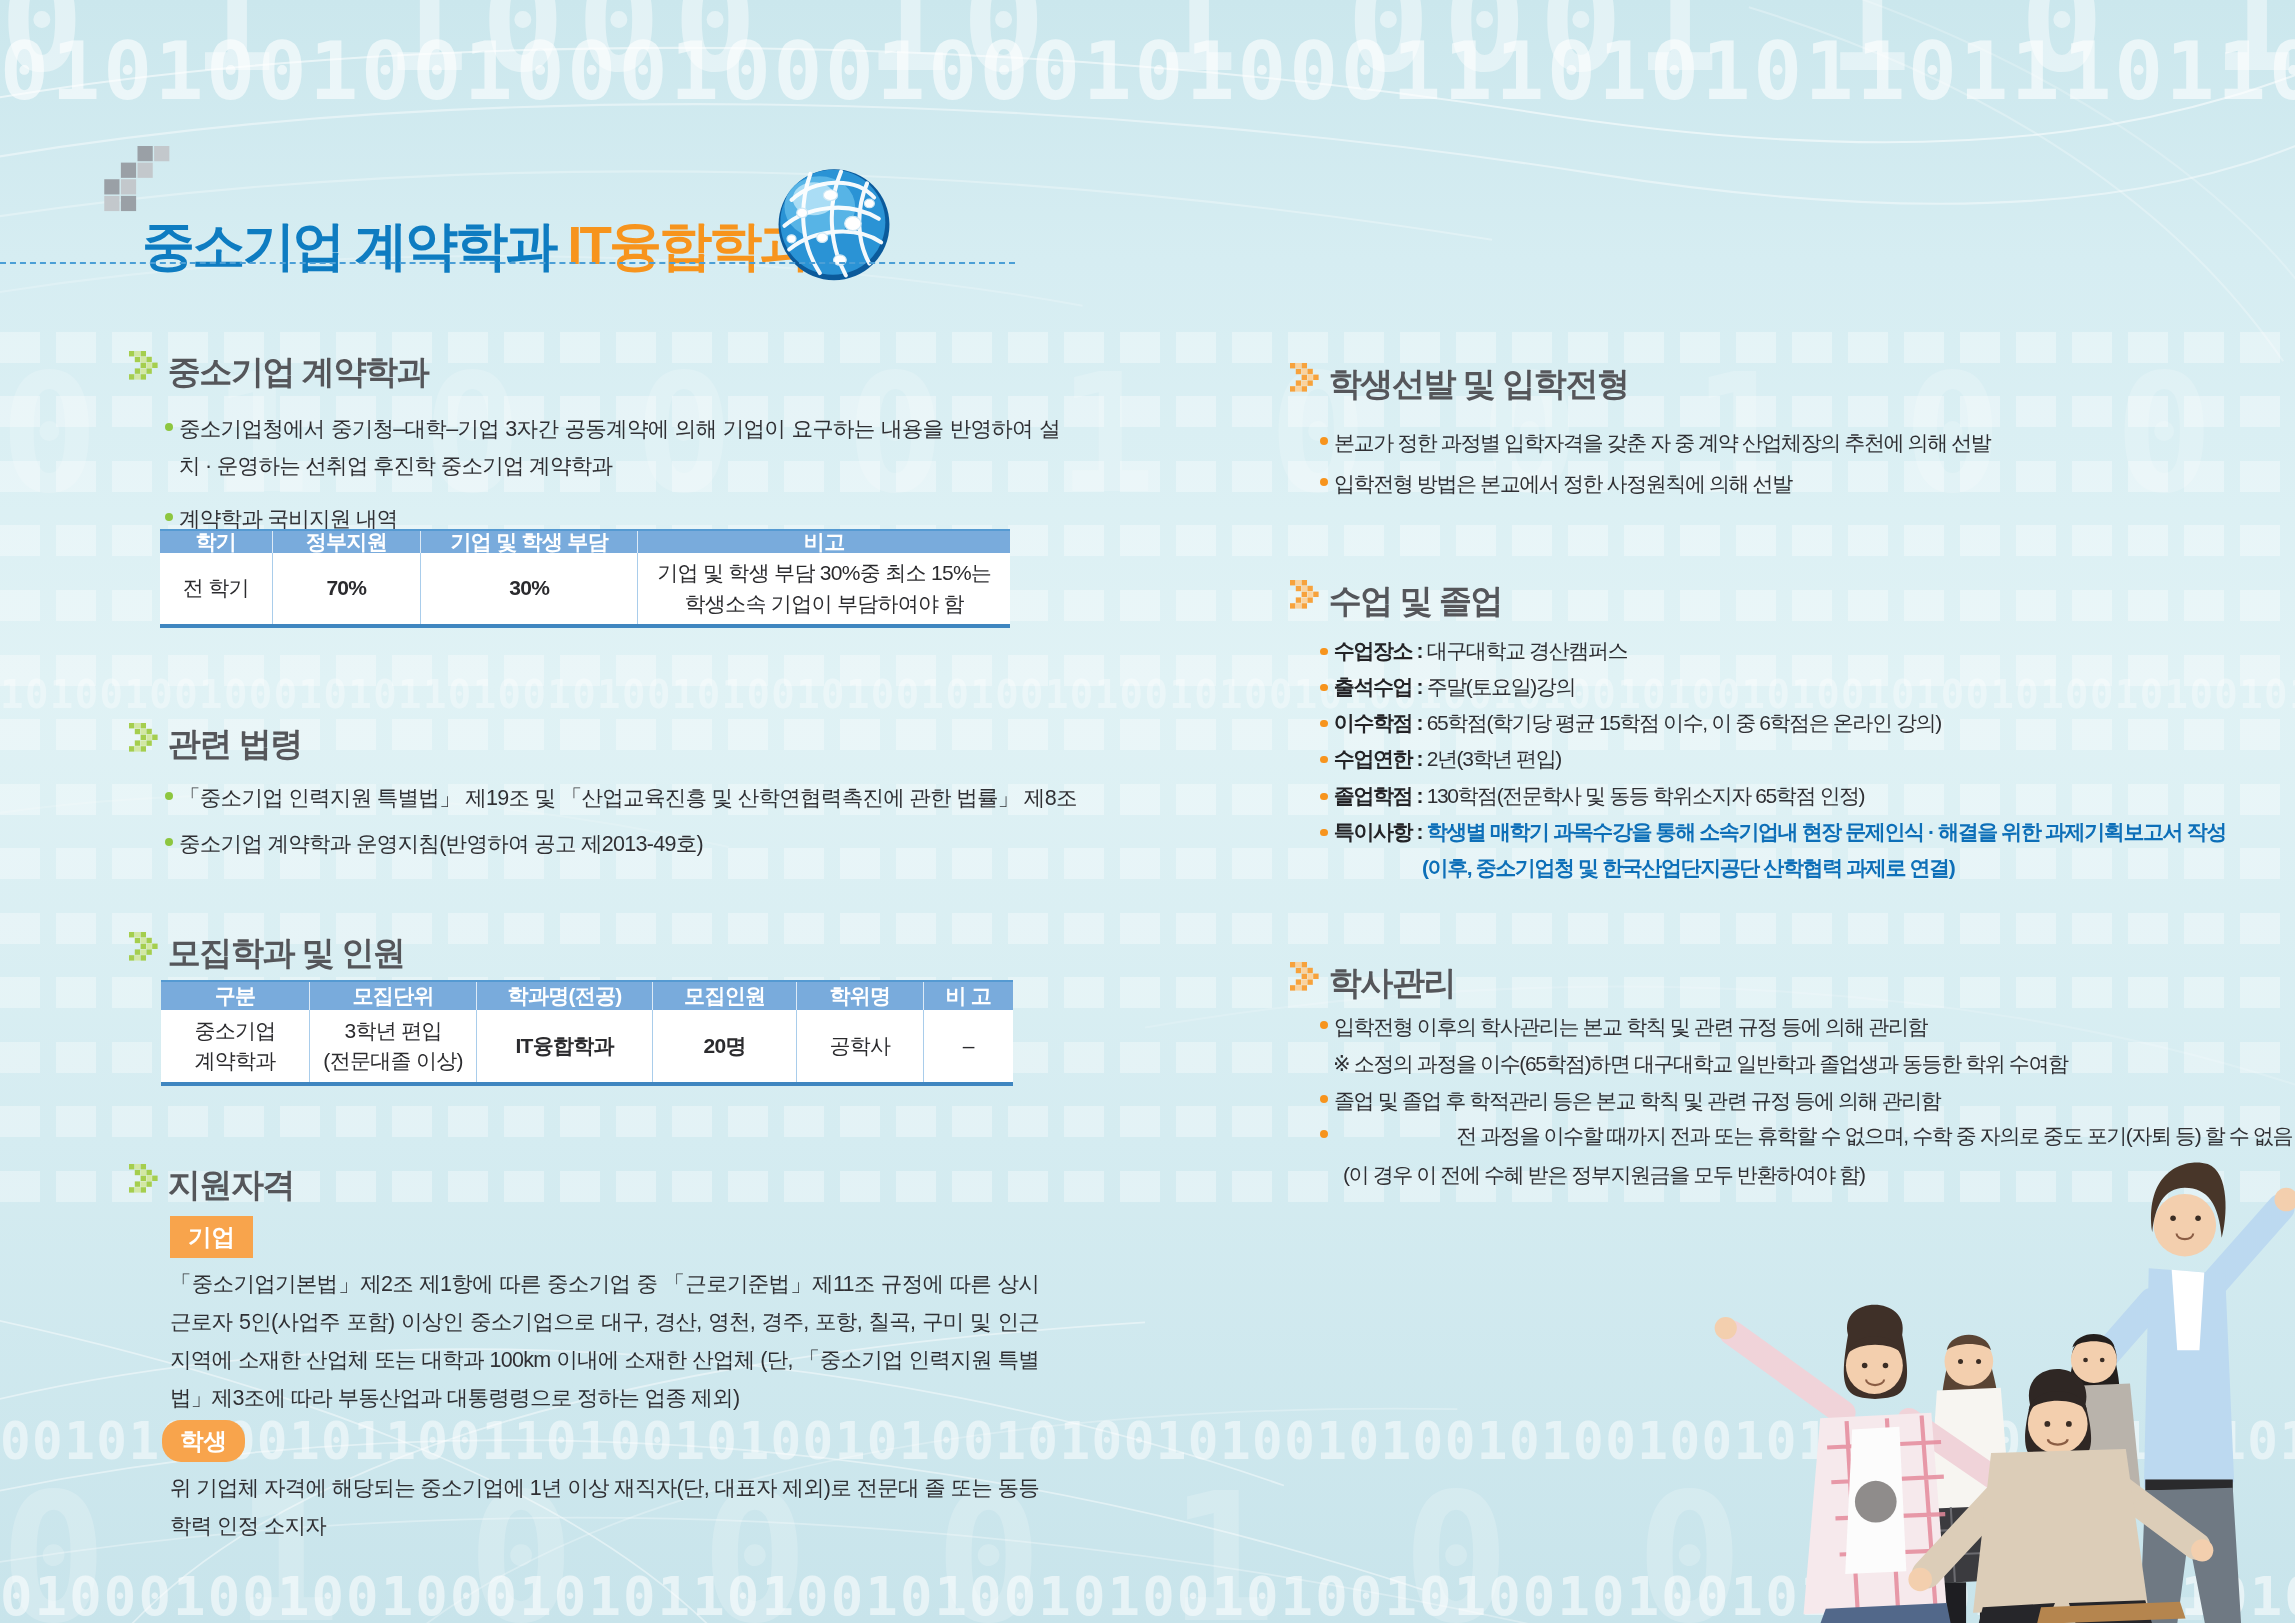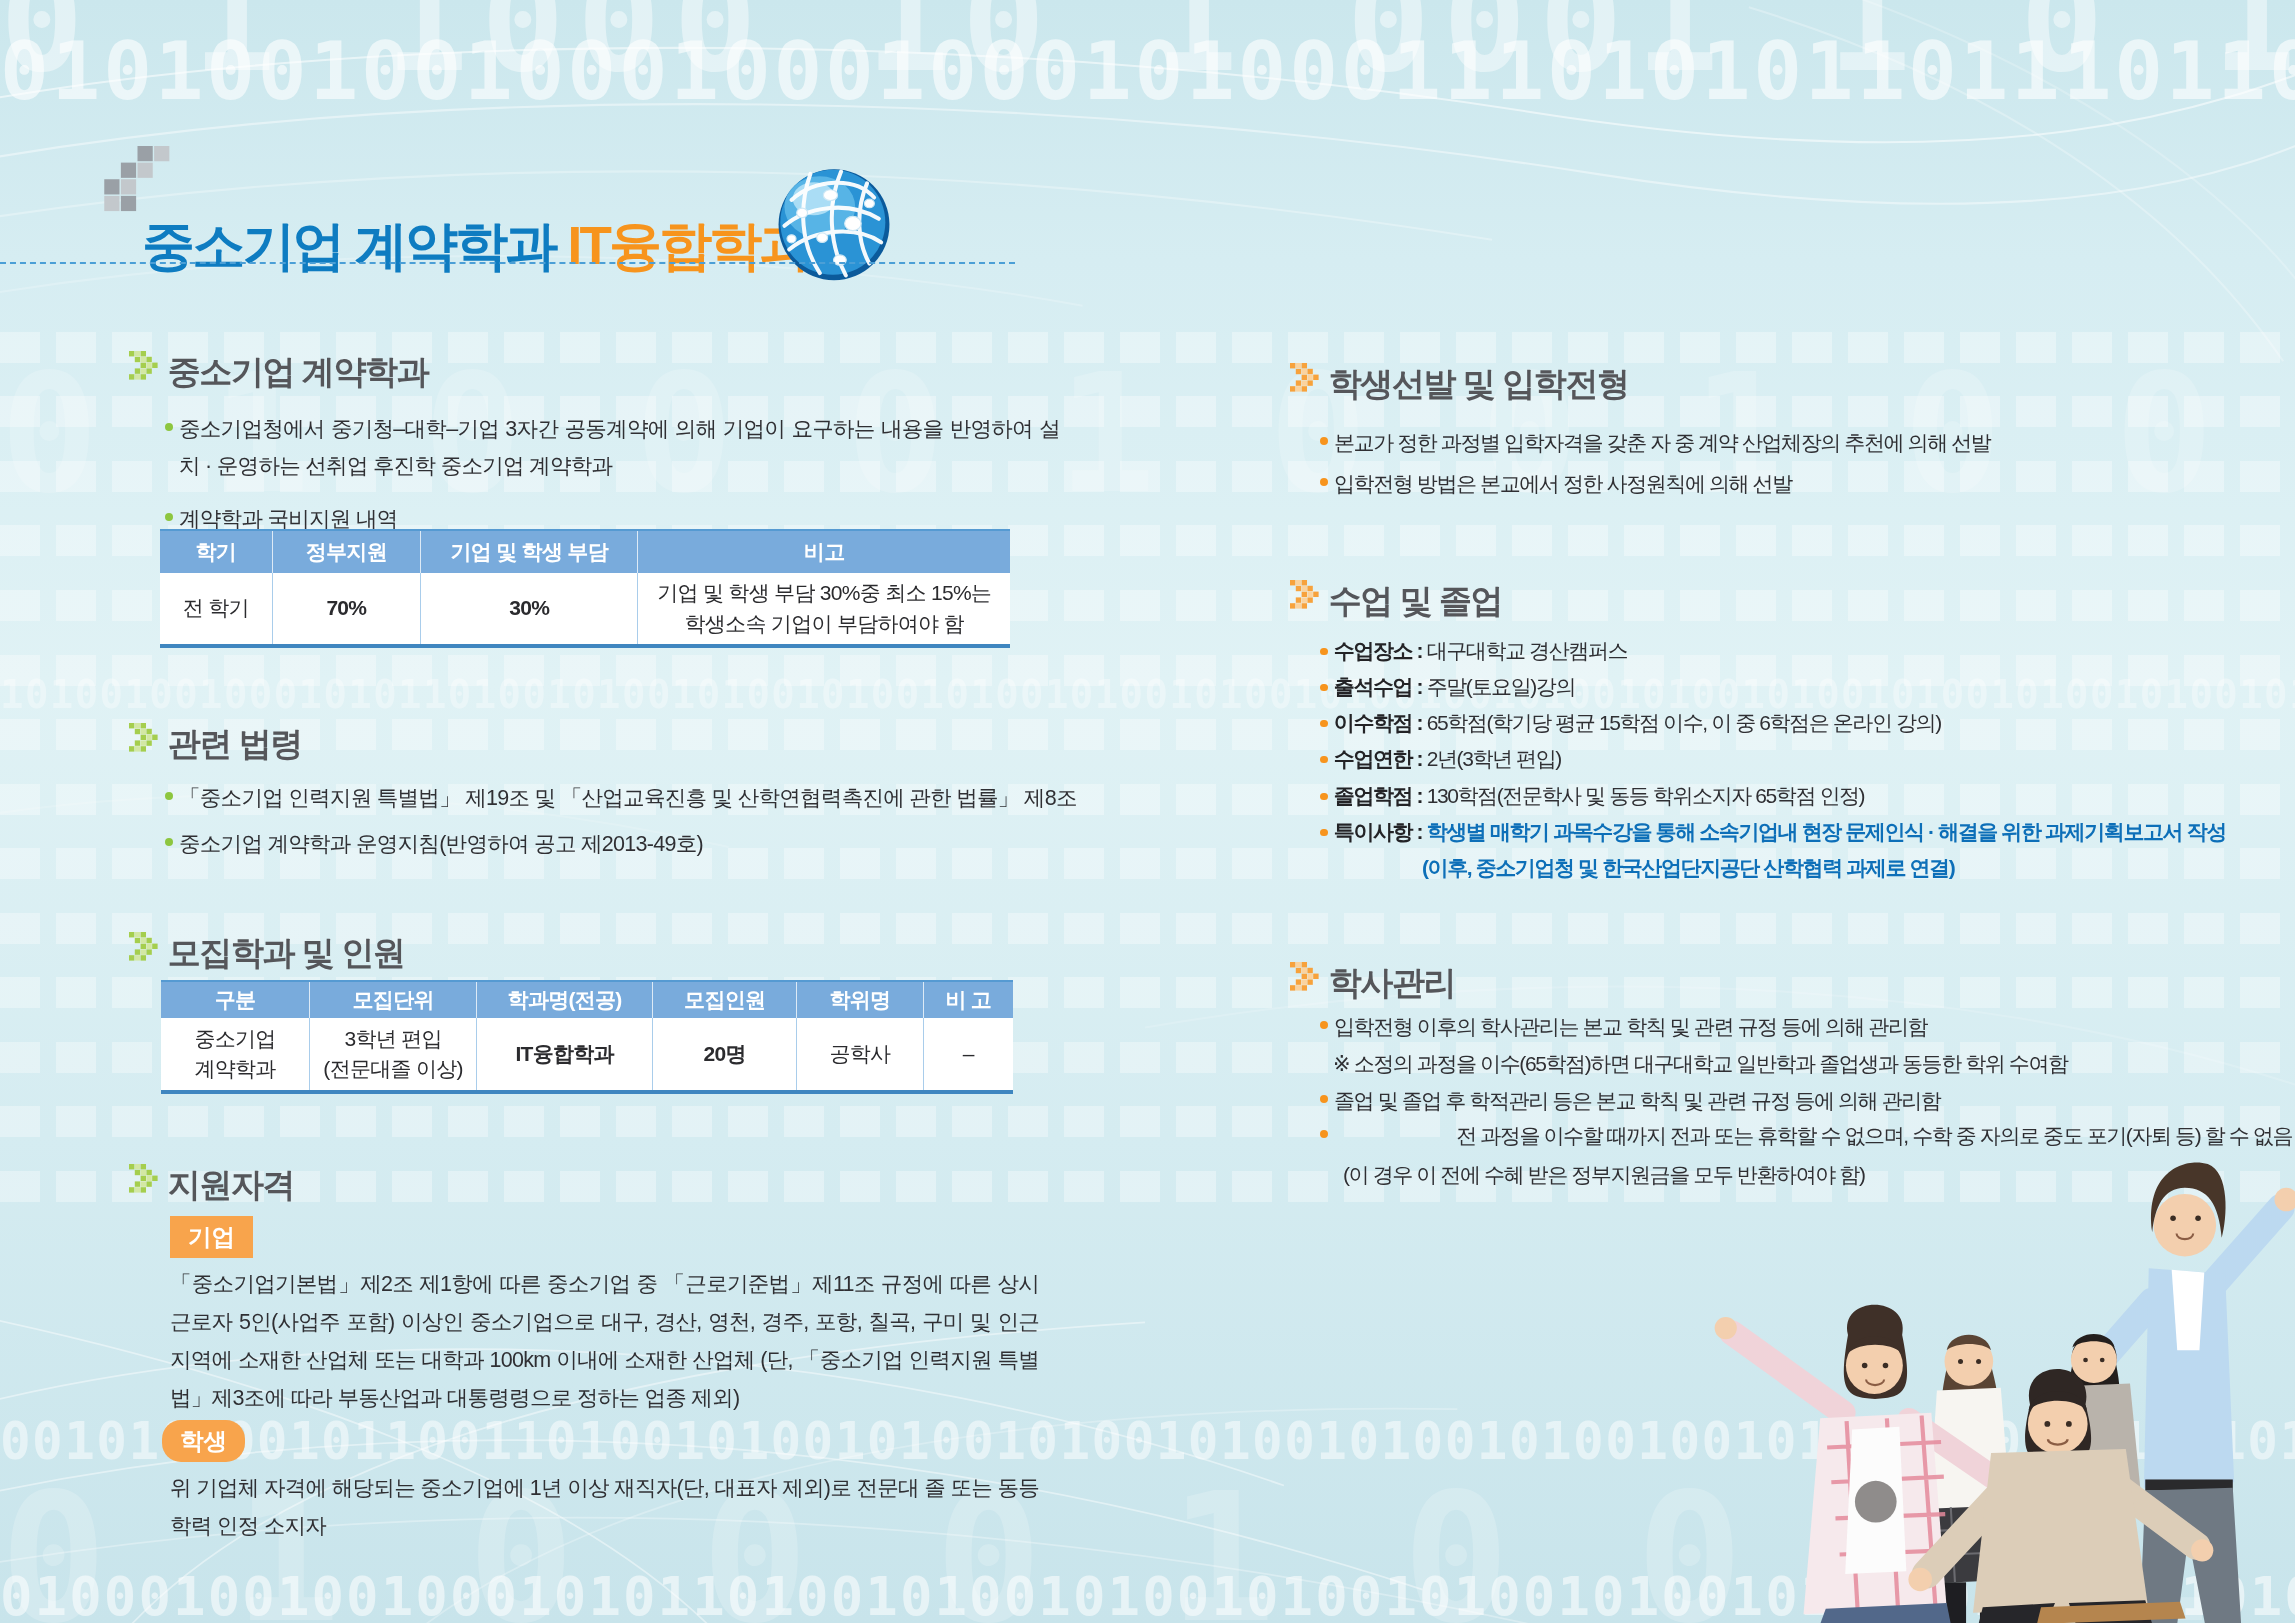--- a/index.html
+++ b/index.html
@@ -198,21 +198,21 @@
     <div class="bullet" style="left:165px;top:411px;width:895px;">
       <span class="dot g"></span>
       <p class="just">중소기업청에서 중기청–대학–기업 3자간 공동계약에 의해 기업이 요구하는 내용을 반영하여 설치 · 운영하는 선취업 후진학 중소기업 계약학과</p>
     </div>
     <div class="bullet" style="left:165px;top:501px;width:833px;">
       <span class="dot g"></span>
       <p>계약학과 국비지원 내역</p>
     </div>
 
     <div class="tbl" style="left:160px;top:529px;width:850px;">
-      <div class="trow" style="height:42px;">
+      <div class="trow" style="height:22px;">
         <div class="th" style="width:112px;">학기</div>
         <div class="th" style="width:148px;">정부지원</div>
         <div class="th" style="width:217px;">기업 및 학생 부담</div>
         <div class="th" style="width:373px;">비고</div>
       </div>
       <div class="trow" style="height:71px;">
         <div class="td" style="width:112px;">전 학기</div>
         <div class="td bold" style="width:148px;">70%</div>
         <div class="td bold" style="width:217px;">30%</div>
         <div class="td preline" style="width:373px;">기업 및 학생 부담 30%중 최소 15%는
@@ -277,21 +277,21 @@
             <rect x="18" y="6" width="5.6" height="5.6"></rect>
             <rect x="24" y="12" width="5.6" height="5.6"></rect>
             <rect x="18" y="18" width="5.6" height="5.6"></rect>
             <rect x="12" y="24" width="5.6" height="5.6"></rect>
           </g>
       </svg>
       <h2>모집학과 및 인원</h2>
     </div>
 
     <div class="tbl" style="left:161px;top:980px;width:852px;">
-      <div class="trow" style="height:36px;">
+      <div class="trow" style="height:28px;">
         <div class="th" style="width:149px;">구분</div>
         <div class="th" style="width:167px;">모집단위</div>
         <div class="th" style="width:176px;">학과명(전공)</div>
         <div class="th" style="width:144px;">모집인원</div>
         <div class="th" style="width:126px;">학위명</div>
         <div class="th" style="width:90px;">비 고</div>
       </div>
       <div class="trow" style="height:72px;">
         <div class="td preline" style="width:149px;">중소기업
 계약학과</div>

